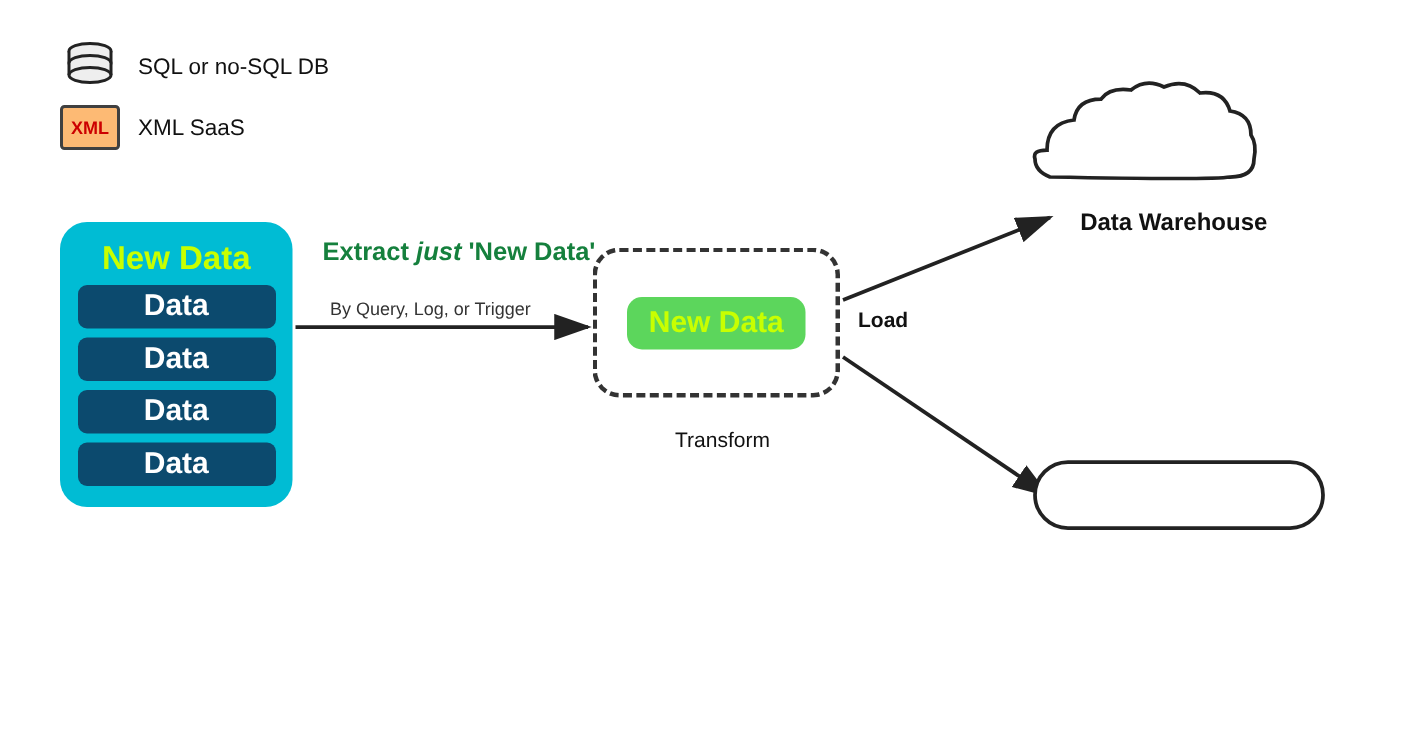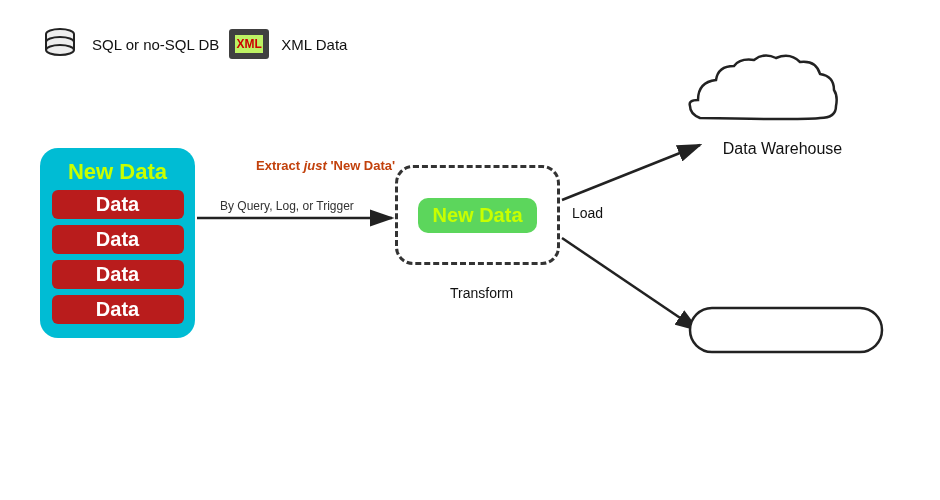--- a/index.html
+++ b/index.html
@@ -18,21 +18,21 @@
       height: 500px;
       position: relative;
     }
 
     
     .legend {
       position: absolute;
       top: 28px;
       left: 40px;
       display: flex;
-      flex-direction: row;
+      flex-direction: column;
       gap: 10px;
     }
 
     .legend-item {
       display: flex;
       align-items: center;
       gap: 12px;
     }
 
     .legend-icon {
@@ -57,25 +57,25 @@
     
     .cloud-icon svg {
       width: 40px;
       height: 30px;
     }
 
     
     .xml-icon {
       width: 40px;
       height: 30px;
-      border: 6px solid #404040;
+      border: 2px solid #404040;
       display: flex;
       align-items: center;
       justify-content: center;
-      background: #bef264;
+      background: #fdba74;
       font-size: 12px;
       font-weight: bold;
       color: #c00;
       border-radius: 3px;
     }
 
     
     .source-box {
       position: absolute;
       top: 148px;
@@ -92,40 +92,39 @@
 
     .source-new-data-label {
       font-size: 22px;
       font-weight: 900;
       color: #c8ff00;
       text-align: center;
       line-height: 1.1;
     }
 
     .source-data-row {
-      background: #b91c1c;
+      background: #0c4a6e;
       color: #fff;
       font-size: 20px;
       font-weight: 900;
       width: 132px;
       text-align: center;
       border-radius: 6px;
       padding: 3px 0;
     }
 
     
     .extract-label {
       position: absolute;
       top: 158px;
       left: 215px;
-      font-size: 13px;
-      color: #c2410c;
+      font-size: 17px;
+      color: #15803d;
       font-weight: 600;
       white-space: nowrap;
-      margin-left: 41px;
     }
 
     .extract-label em {
       font-style: italic;
     }
 
     .by-label {
       position: absolute;
       top: 199px;
       left: 220px;
@@ -169,29 +168,29 @@
       font-weight: 500;
     }
 
     
     .load-label {
       position: absolute;
       top: 205px;
       left: 572px;
       font-size: 14px;
       color: #111;
-      font-weight: 400;
+      font-weight: 700;
     }
 
     .dw-label {
       position: absolute;
       top: 140px;
       left: 695px;
       font-size: 16px;
-      font-weight: 400;
+      font-weight: 700;
       color: #111;
       text-align: center;
       width: 175px;
     }
 
     
     .dc-label {
       position: absolute;
       top: 325px;
       left: 700px;
@@ -235,21 +234,21 @@
         </svg>
       </div>
       <span class="legend-label">SQL or no-SQL DB</span>
     </div>
 
 
     <div class="legend-item">
       <div class="legend-icon">
         <div class="xml-icon">XML</div>
       </div>
-      <span class="legend-label">XML Data</span>
+      <span class="legend-label">XML SaaS</span>
     </div>
   </div>
 
   <div class="source-box">
     <div class="source-new-data-label">New Data</div>
     <div class="source-data-row">Data</div>
     <div class="source-data-row">Data</div>
     <div class="source-data-row">Data</div>
     <div class="source-data-row">Data</div>
   </div>

